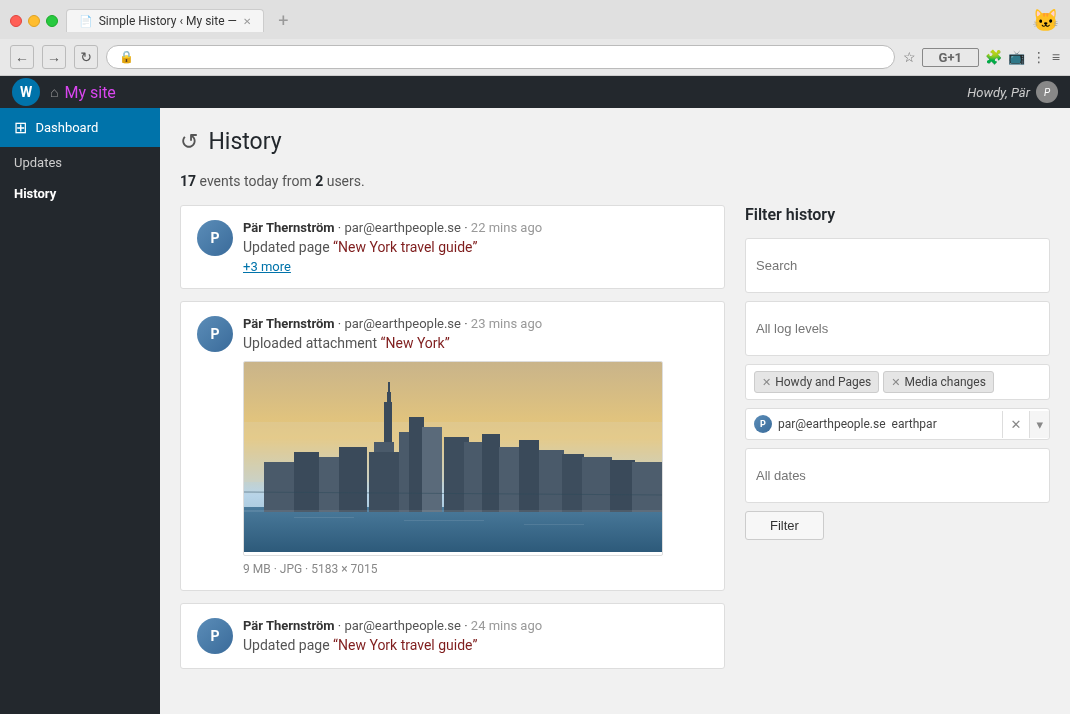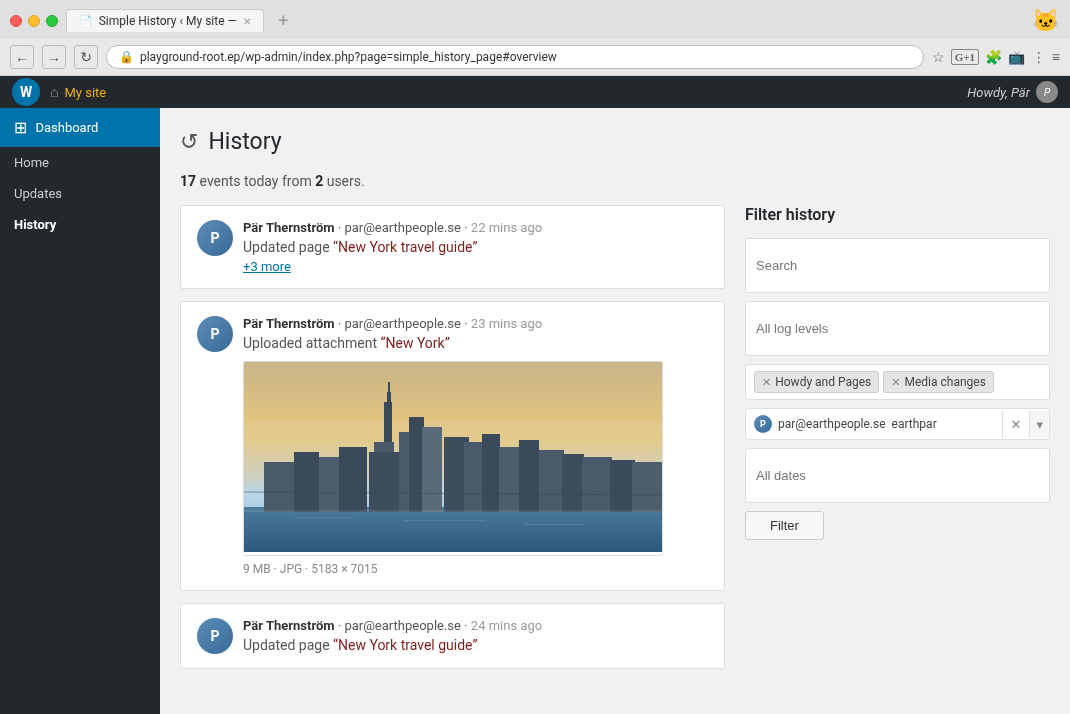--- a/index.html
+++ b/index.html
@@ -22,21 +22,21 @@
     .nav-btn:disabled { opacity: 0.4; cursor: default; }
     .address-bar { flex: 1; border: 1px solid #bbb; border-radius: 12px; padding: 4px 12px; font-size: 12px; background: #fff; color: #333; display: flex; align-items: center; gap: 6px; }
     .address-bar-text { flex: 1; font-size: 12px; color: #333; }
     .toolbar-icons { display: flex; gap: 6px; align-items: center; }
     .toolbar-icon { font-size: 14px; color: #666; cursor: pointer; }
 
     
     .wp-wrapper { display: flex; flex-direction: column; height: calc(714px - 70px); }
     .wp-topbar { background: #23282d; color: #eee; display: flex; align-items: center; padding: 0 12px; height: 32px; font-size: 13px; }
     .wp-logo { width: 28px; height: 28px; background: #0073aa; border-radius: 50%; display: flex; align-items: center; justify-content: center; color: white; font-size: 14px; font-weight: bold; margin-right: 10px; }
-    .wp-site-name { color: #eab308; font-size: 13px; cursor: pointer; }
+    .wp-site-name { color: #d946ef; font-size: 16px; cursor: pointer; }
     .wp-howdy { margin-left: auto; color: #ccc; font-size: 13px; display: flex; align-items: center; gap: 6px; font-style: italic; }
     .wp-user-avatar { width: 22px; height: 22px; border-radius: 50%; background: #888; display: flex; align-items: center; justify-content: center; font-size: 10px; color: white; }
     .wp-admin-bar-house { color: #999; font-size: 14px; cursor: pointer; }
 
     .wp-body { display: flex; flex: 1; overflow: hidden; }
 
     
     .wp-sidebar { width: 160px; background: #23282d; color: #ccc; flex-shrink: 0; overflow-y: auto; }
     .sidebar-dashboard { background: #0073aa; padding: 10px 14px; display: flex; align-items: center; gap: 8px; color: white; cursor: pointer; }
     .sidebar-dashboard-icon { font-size: 16px; }
@@ -101,25 +101,24 @@
     </div>
     <span class="browser-new-tab">+</span>
     <span class="browser-cat">🐱</span>
   </div>
   <div class="browser-toolbar">
     <button class="nav-btn">←</button>
     <button class="nav-btn">→</button>
     <button class="nav-btn">↻</button>
     <div class="address-bar">
       <span style="color:#888; font-size:12px;">🔒</span>
-      <span class="address-bar-text">playground-root.ep/wp-admin/index.php?page=simple_history_page#overview</span>
     </div>
     <div class="toolbar-icons">
       <span class="toolbar-icon">☆</span>
-      <span class="toolbar-icon" style="font-size:11px; font-weight:bold; border:1px solid #888; padding:1px 3px; border-radius:2px;font-family:Liberation Serif, serif;">G+1</span>
+      <span class="toolbar-icon" style="font-size:13px; font-weight:bold; border:1px solid #888; padding:1px 16px; border-radius:2px;">G+1</span>
       <span class="toolbar-icon">🧩</span>
       <span class="toolbar-icon">📺</span>
       <span class="toolbar-icon">⋮</span>
       <span class="toolbar-icon">≡</span>
     </div>
   </div>
 </div>
 
 <div class="wp-wrapper">
 
@@ -133,21 +132,20 @@
     </div>
   </div>
 
   <div class="wp-body">
 
     <div class="wp-sidebar">
       <div class="sidebar-dashboard">
         <span class="sidebar-dashboard-icon">⊞</span>
         <span>Dashboard</span>
       </div>
-      <div class="sidebar-menu-item">Home</div>
       <div class="sidebar-menu-item">Updates</div>
       <div class="sidebar-menu-item active">History</div>
     </div>
 
     <div class="wp-main">
       <div class="page-title">
         <span class="page-title-icon">↺</span>
         <span class="page-title-text">History</span>
       </div>
       <div class="events-summary">

